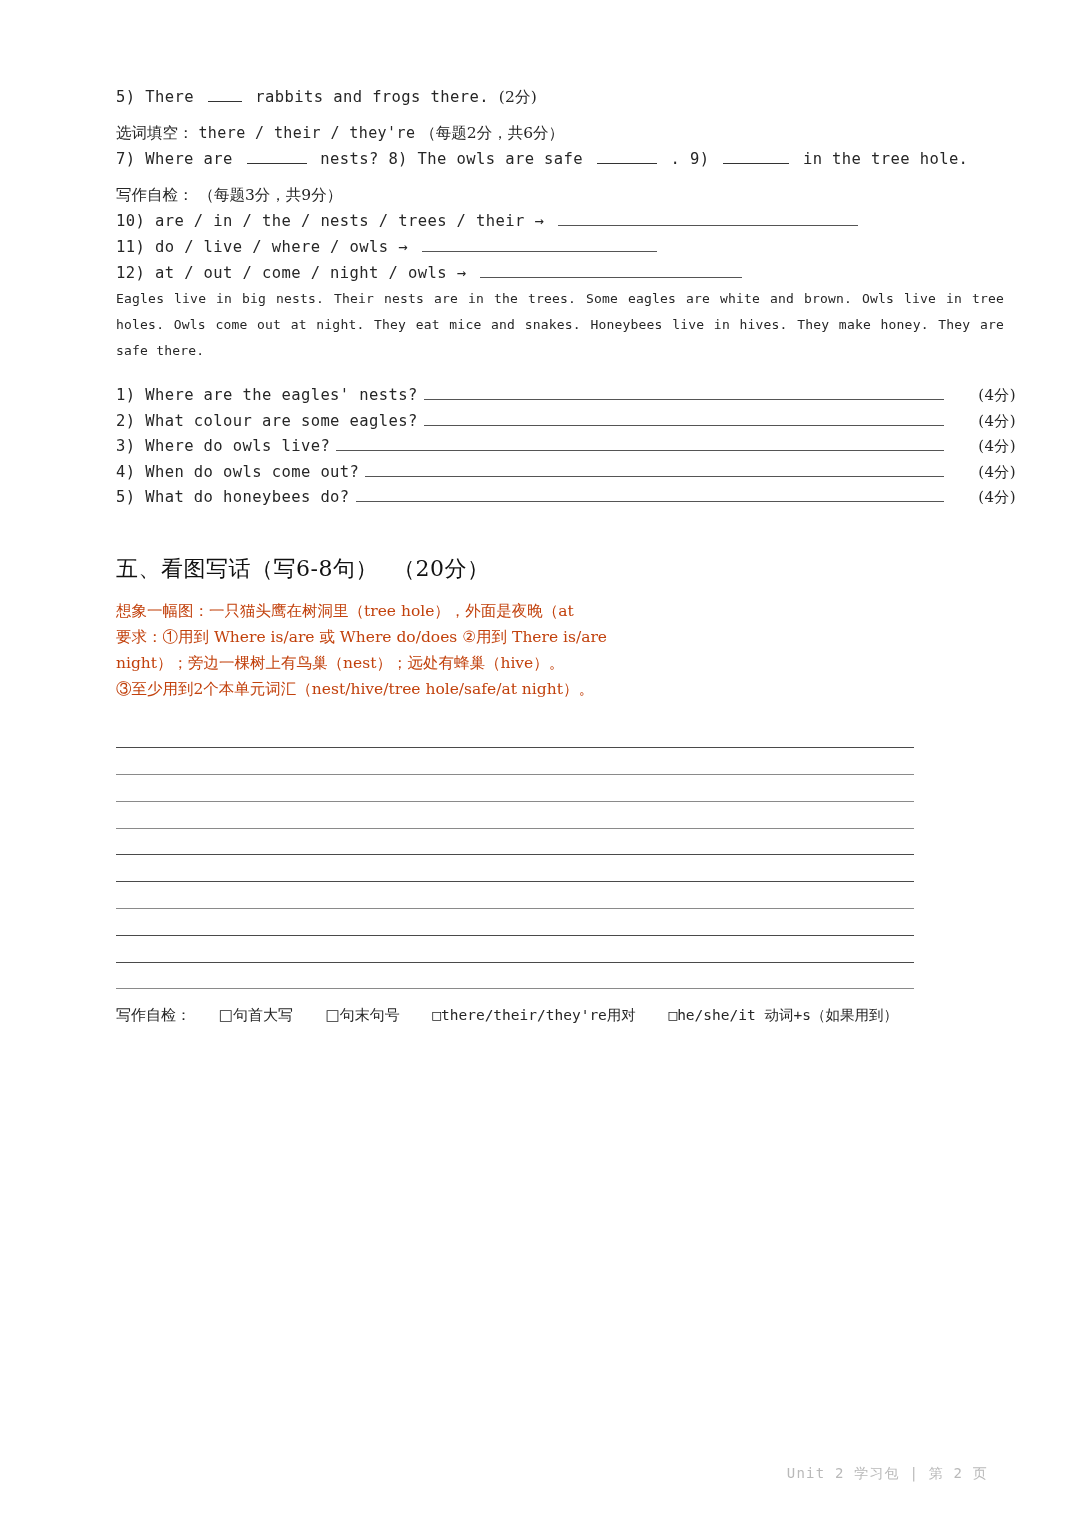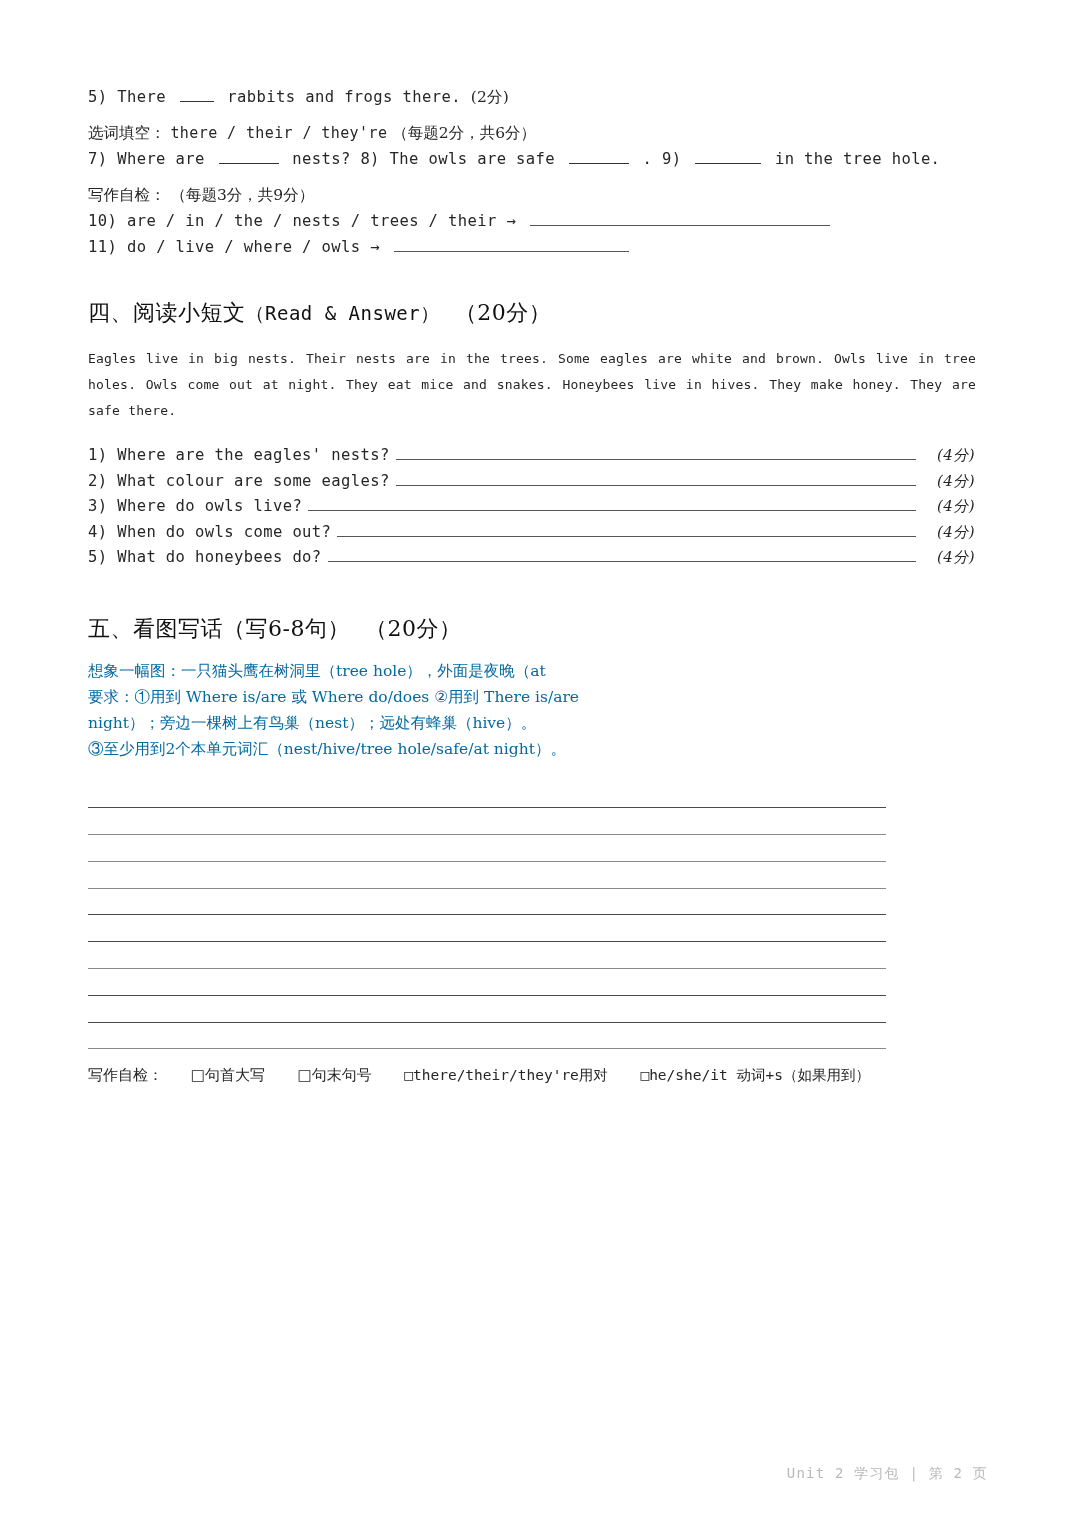--- a/index.html
+++ b/index.html
@@ -11,21 +11,21 @@
     position: relative;
     width: 1080px;
     height: 1527px;
     background: #ffffff;
     font-family: "DejaVu Serif", "Liberation Serif", serif;
     color: #1a1a1a;
     overflow: hidden;
   }
   .content {
     position: absolute;
-    left: 88px;
+    left: 116px;
     top: 84px;
     width: 900px;
   }
 
   
   .qline {
     font-family: "DejaVu Sans Mono", "Liberation Mono", monospace;
     font-size: 15.5px;
     line-height: 26px;
     letter-spacing: 0.4px;
@@ -113,29 +113,28 @@
     flex: 1 1 auto;
     border-bottom: 1.4px solid #555;
     height: 13px;
     margin: 0 8px 0 6px;
   }
   .qa-pts {
     white-space: nowrap;
     font-family: "DejaVu Serif", "Liberation Serif", serif;
     font-size: 15px;
     width: 64px;
-    text-align: center;
-    font-style: italic;
+    text-align: right;
   }
 
   
   .prompt {
     font-size: 15.5px;
     line-height: 26px;
-    color: #0369a1;
+    color: #c2410c;
     white-space: nowrap;
   }
 
   
   .writing-lines {
     margin-top: 20px;
     width: 798px;
   }
   .wline {
     height: 25.8px;
@@ -213,24 +212,27 @@
       <span class="rule" style="width:300px"></span>
     </div>
 
     <div class="qline">
       <span>11)</span>
       <span>do / live / where / owls</span>
       <span>→</span>
       <span class="rule" style="width:235px"></span>
     </div>
 
-
-    <div class="section-heading sec4">
-      <span>四、</span><span>阅读小短文</span><span class="en">（Read &amp; Answer）</span>&nbsp;&nbsp;<span>（20分）</span>
-    </div>
+    <div class="qline">
+      <span>12)</span>
+      <span>at / out / come / night / owls</span>
+      <span>→</span>
+      <span class="rule" style="width:262px"></span>
+    </div>
+
 
     <div class="passage">Eagles live in big nests. Their nests are in the trees. Some eagles are white and brown. Owls live in tree holes. Owls come out at night. They eat mice and snakes. Honeybees live in hives. They make honey. They are safe there.</div>
 
     <div class="qa-block">
       <div class="qa-row">
         <span class="qa-q">1)</span>&nbsp;
         <span class="qa-q">Where are the eagles' nests?</span>
         <span class="qa-fill"></span>
         <span class="qa-pts">(4分)</span>
       </div>

